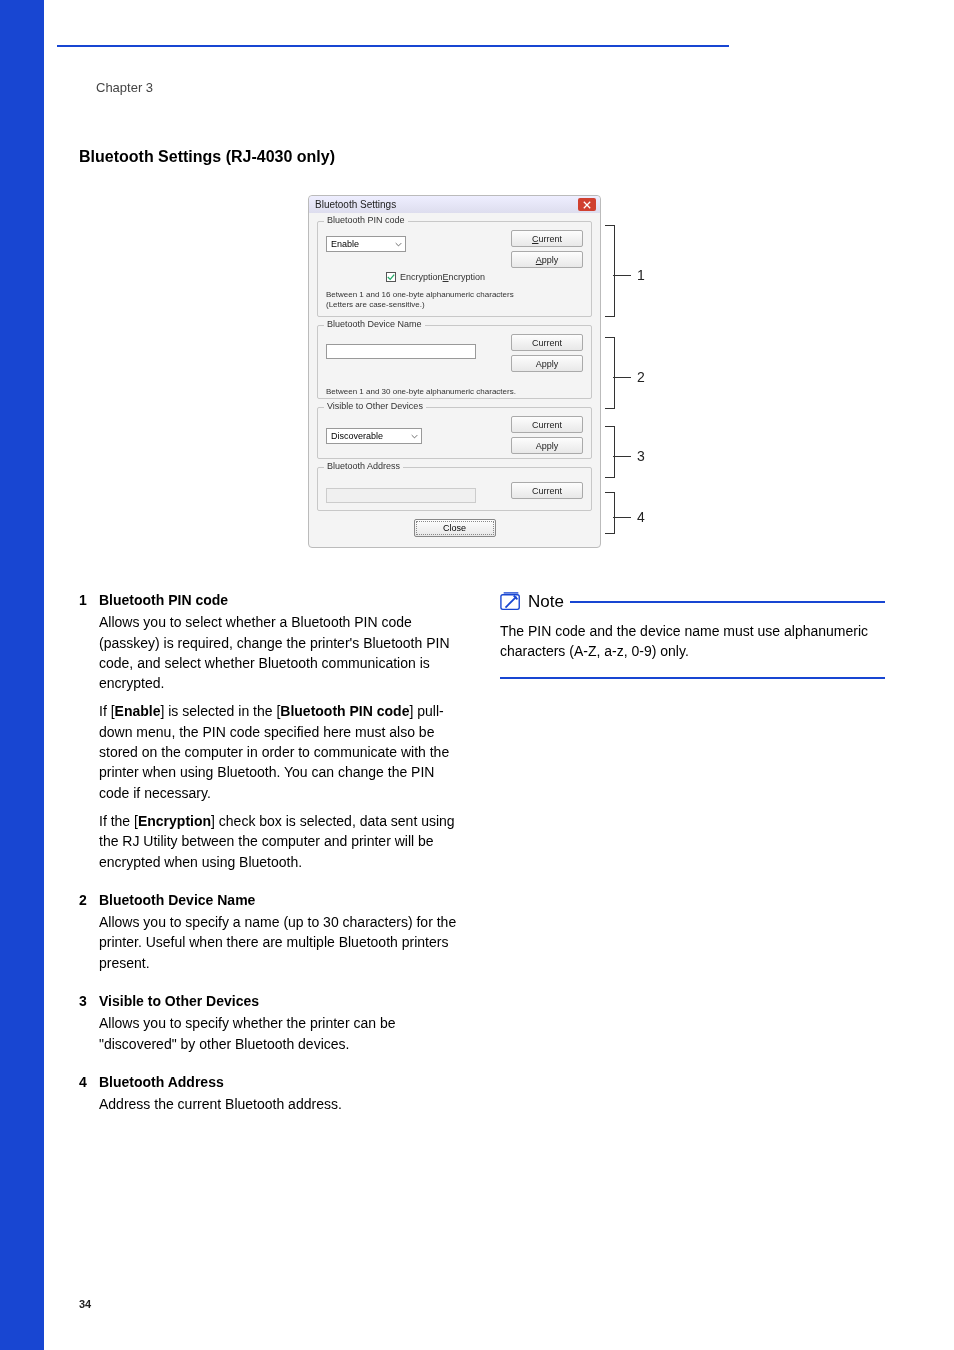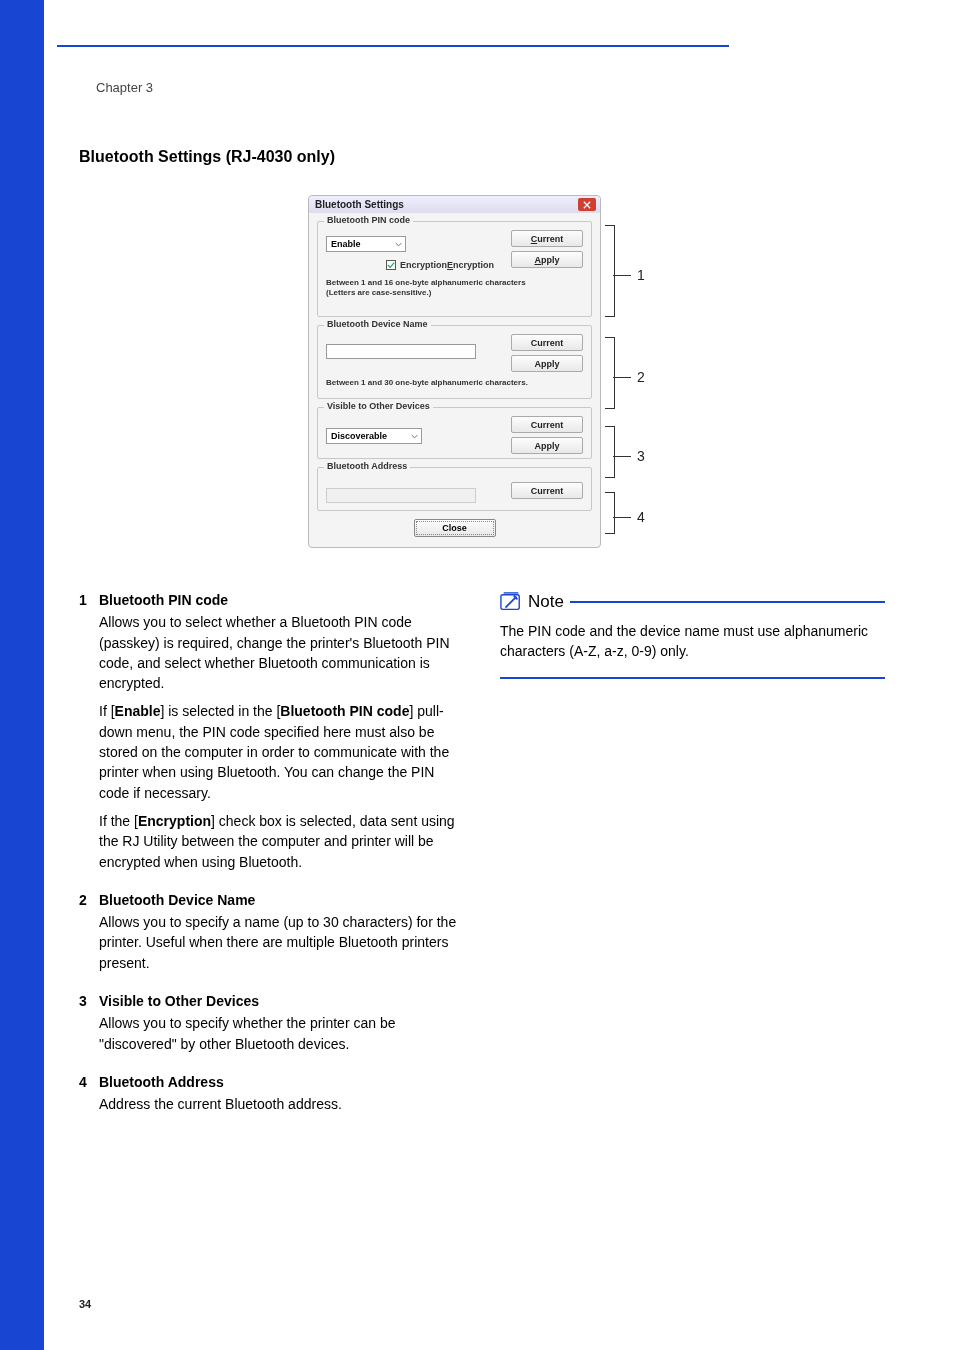--- a/index.html
+++ b/index.html
@@ -4,30 +4,30 @@
 <style>
   * { box-sizing: border-box; margin: 0; padding: 0; }
   html, body { width: 954px; height: 1350px; font-family: Arial, Helvetica, sans-serif; background: #fff; }
   .page { position: relative; width: 786px; height: 1350px; }
   .left-bar { position: absolute; left: 0; top: 0; width: 44px; height: 1350px; background: #1846d2; }
   .blue-rule { position: absolute; left: 57px; top: 45px; right: 57px; height: 2px; background: #1846d2; }
   .chapter { position: absolute; left: 96px; top: 80px; font-size: 13px; color: #444; }
   .h2 { position: absolute; left: 79px; top: 148px; font-size: 16px; font-weight: bold; color: #000; text-align: center; }
 
   
-  .dialog-wrap { position: absolute; left: 308px; top: 195px; width: 320px; font-weight: bold; }
+  .dialog-wrap { position: absolute; left: 308px; top: 195px; width: 320px; }
   .dialog { width: 293px; background: #f4f4f4; border: 1px solid #bbb; border-radius: 4px; padding: 6px 8px 10px 8px; font-family: Tahoma, Arial, sans-serif; }
   .dlg-title { background: linear-gradient(#eef, #dde); margin: -6px -8px 8px -8px; padding: 3px 6px; font-size: 10px; color: #222; border-top-left-radius: 4px; border-top-right-radius: 4px; position: relative; }
   .dlg-close { position: absolute; right: 4px; top: 2px; width: 18px; height: 13px; background: #d04030; border-radius: 2px; display: flex; align-items: center; justify-content: center; }
   .dlg-close svg { width: 8px; height: 8px; }
   .fieldset { border: 1px solid #c8c8c8; border-radius: 2px; margin-bottom: 8px; padding: 8px 8px 8px 8px; position: relative; }
   .legend { position: absolute; top: -7px; left: 6px; background: #f4f4f4; padding: 0 3px; font-size: 9px; color: #333; }
   .sel { width: 80px; height: 16px; font-size: 9px; border: 1px solid #999; background: #fff; display: inline-flex; align-items: center; padding: 0 4px; position: relative; }
   .sel .caret { position: absolute; right: 3px; top: 3px; }
-  .chk-row { margin-top: 8px; font-size: 9px; color: #333; display: flex; align-items: center; gap: 4px; }
+  .chk-row { margin-top: 20px; font-size: 9px; color: #333; display: flex; align-items: center; gap: 4px; }
   .chk { width: 10px; height: 10px; border: 1px solid #555; background: #fff; display: inline-flex; align-items: center; justify-content: center; }
   .helper { font-size: 8px; color: #333; margin-top: 8px; line-height: 1.3; }
   .btn { width: 72px; height: 17px; background: linear-gradient(#fdfdfd, #e8e8e8); border: 1px solid #aaa; border-radius: 2px; font-size: 9px; display: flex; align-items: center; justify-content: center; color: #222; }
   .btn-col { position: absolute; right: 8px; top: 8px; display: flex; flex-direction: column; gap: 4px; align-items: flex-end; }
   .btn-col.single { gap: 0; }
   .txt-input { width: 150px; height: 15px; border: 1px solid #999; background: #fff; display: inline-block; }
   .ro-input { width: 150px; height: 15px; border: 1px solid #ccc; background: #f0f0f0; display: inline-block; }
   .dlg-footer { text-align: center; margin-top: 4px; }
   .close-btn { width: 82px; height: 18px; margin: 0 auto; background: linear-gradient(#fdfdfd, #e8e8e8); border: 1px solid #888; border-radius: 2px; font-size: 9px; display: flex; align-items: center; justify-content: center; outline: 1px dotted #888; outline-offset: -3px; }
 
@@ -101,21 +101,21 @@
         </div>
         <div class="btn-col">
           <div class="btn"><span style="text-decoration:underline;">C</span>urrent</div>
           <div class="btn"><span style="text-decoration:underline;">A</span>pply</div>
         </div>
       </div>
 
       <div class="fieldset" style="height:74px;">
         <span class="legend">Bluetooth Device Name</span>
         <div style="margin-top:10px;"><span class="txt-input"></span></div>
-        <div class="helper" style="margin-top:15px;">Between 1 and 30 one-byte alphanumeric characters.</div>
+        <div class="helper" style="margin-top:24px;">Between 1 and 30 one-byte alphanumeric characters.</div>
         <div class="btn-col">
           <div class="btn">Current</div>
           <div class="btn">Apply</div>
         </div>
       </div>
 
       <div class="fieldset" style="height:52px;">
         <span class="legend">Visible to Other Devices</span>
         <div class="sel" style="margin-top:12px; width:96px;">
           <span>Discoverable</span>

